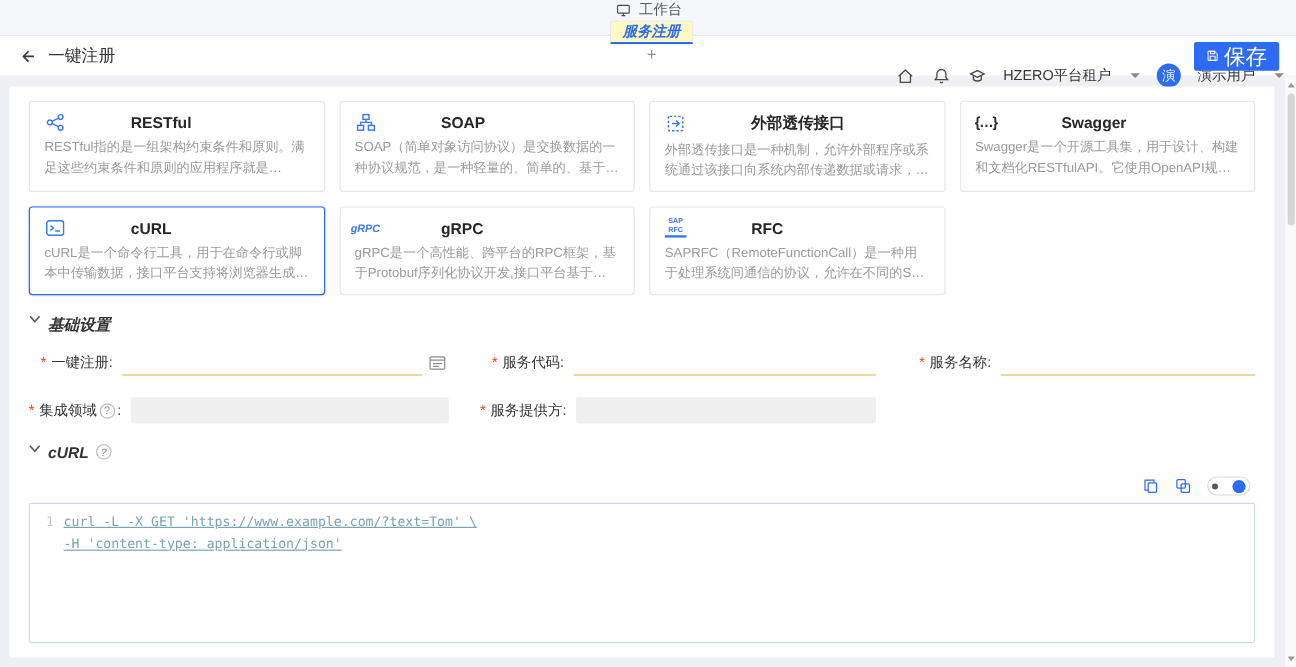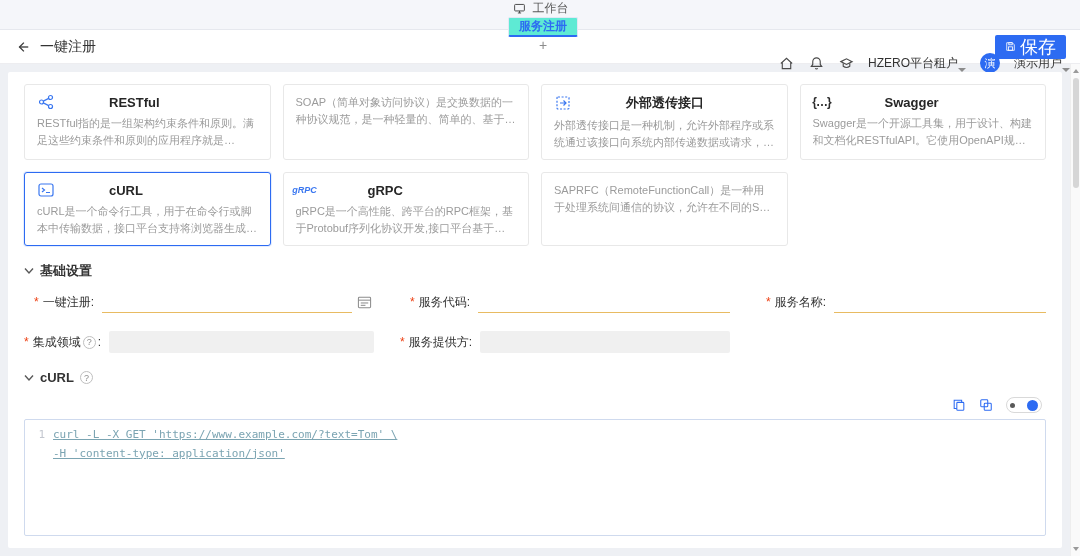--- a/index.html
+++ b/index.html
@@ -2,26 +2,26 @@
 <html><head>
 <meta charset="utf-8">
 <style>
   * { box-sizing: border-box; margin: 0; padding: 0; }
   html,body { width:1080px; height:556px; overflow:hidden; }
   body { font-family:"Liberation Sans","DejaVu Sans",sans-serif; background:#eef0f4; position:relative; font-size:12px; color:#333; }
 
   
   .topbar { height:30px; background:#f5f6fa; border-bottom:1px solid #e6e8ee; display:flex; align-items:center; padding:0 10px;flex-direction:column; }
   .tab { display:flex; align-items:center; gap:5px; height:24px; padding:0 10px; font-size:12px; color:#595959; cursor:pointer; border-radius:2px; }
-  .tab.active { background:#5eead4; color:#2d6bf2; border:1px solid #e2e8f5; border-bottom:2px solid #2d6bf2; font-weight:bold; margin-left:6px; }
+  .tab.active { background:#fef9c3; color:#2d6bf2; border:1px solid #e2e8f5; border-bottom:2px solid #2d6bf2; font-weight:bold; margin-left:6px;font-style:italic; }
   .tab-add { width:20px; height:20px; margin-left:6px; display:flex; align-items:center; justify-content:center; color:#8c8c8c; font-size:14px; cursor:pointer; }
   .topbar-right { margin-left:auto; display:flex; align-items:center; gap:14px; }
   .tb-icon { width:16px; height:16px; display:flex; align-items:center; justify-content:center; cursor:pointer; }
   .tb-icon svg { stroke:#4a4a4a; fill:none; stroke-width:1.2; }
-  .tb-text { display:flex; align-items:flex-end; gap:0; cursor:pointer; color:#333; }
+  .tb-text { display:flex; align-items:center; gap:16px; cursor:pointer; color:#333; }
   .caret { width:0; height:0; border-left:4px solid transparent; border-right:4px solid transparent; border-top:4px solid #8c8c8c; }
   .avatar { width:20px; height:20px; border-radius:50%; background:#2d6bf2; color:#fff; font-size:11px; display:flex; align-items:center; justify-content:center; cursor:pointer; }
 
   
   .pageheader { height:34px; background:#fff; border-bottom:1px solid #ededf0; display:flex; align-items:center; padding:0 14px; }
   .back { width:18px; height:18px; display:flex; align-items:center; justify-content:center; cursor:pointer; margin-right:8px; }
   .back svg { stroke:#3a3a3a; fill:none; stroke-width:1.5; }
   .page-title { font-size:14px; color:#333; }
   .save-btn { margin-left:auto; background:#2d6bf2; color:#fff; border:none; border-radius:2px; height:24px; padding:0 10px; font-size:18px; display:flex; align-items:center; gap:4px; cursor:pointer; }
   .save-btn svg { stroke:#fff; fill:none; stroke-width:1.2; }
@@ -37,21 +37,21 @@
   .card-head { display:flex; align-items:center; gap:7px; margin-bottom:5px; }
   .card-title { font-size:13px; font-weight:bold; color:#262626;margin-left:47px; }
   .card-desc { font-size:11px; color:#9b9b9b; line-height:1.5; display:-webkit-box; -webkit-line-clamp:2; -webkit-box-orient:vertical; overflow:hidden; }
   .cicon { width:18px; height:16px; display:flex; align-items:center; justify-content:center; flex:none; }
   .cicon svg { stroke:#3a77f0; fill:none; stroke-width:1.2; }
   .icon-braces { font-size:12px; font-weight:bold; color:#2b2b2b; letter-spacing:-1px; }
   .icon-grpc { font-size:9px; font-weight:bold; font-style:italic; color:#3a77f0; }
   .icon-rfc { font-size:6px; font-weight:bold; color:#3a77f0; line-height:1.1; white-space:pre-line; text-align:center; border-bottom:2px solid #3a77f0; }
 
   
-  .section-head { display:flex; align-items:center; gap:6px; margin:16px 0 10px; font-size:13px; font-weight:bold; color:#333; }
+  .section-head { display:flex; align-items:flex-start; gap:6px; margin:16px 0 10px; font-size:13px; font-weight:bold; color:#333;font-style:italic; }
   .section-head svg { stroke:#595959; fill:none; stroke-width:1.4; }
   .help { width:13px; height:13px; border:1px solid #bfbfbf; border-radius:50%; color:#8c8c8c; font-size:9px; font-weight:normal; display:inline-flex; align-items:center; justify-content:center; }
 
   
   .form-grid { display:grid; grid-template-columns:350px 330px 1fr; column-gap:26px; row-gap:16px; }
   .field { display:flex; align-items:center; min-height:24px; }
   .label { min-width:78px; text-align:right; padding-right:8px; white-space:nowrap; color:#333; display:inline-flex; justify-content:flex-end; align-items:center; gap:2px; }
   .star { color:#ed4014; margin-right:2px; }
   .input-wrap { flex:1; position:relative; display:flex; align-items:center; }
   .input-line { flex:1; border:none; outline:none; background:transparent; border-bottom:1px solid #e8bb62; height:22px; font-size:12px; padding:0 2px; }
@@ -164,20 +164,31 @@
                 <line x1="5.3" y1="7.1" x2="10.7" y2="4.4"></line>
                 <line x1="5.3" y1="8.9" x2="10.7" y2="11.6"></line>
               </svg>
           </span>
           <span class="card-title">RESTful</span>
         </div>
         <div class="card-desc">RESTful指的是一组架构约束条件和原则。满足这些约束条件和原则的应用程序就是RESTful。其特点包括：1、每一...</div>
       </div>
 
       <div class="card">
+        <div class="card-head">
+          <span class="cicon">
+            <svg width="16" height="16" viewBox="0 0 16 16">
+                <rect x="5.5" y="1.5" width="5" height="4"></rect>
+                <rect x="1" y="10.5" width="5" height="4"></rect>
+                <rect x="10" y="10.5" width="5" height="4"></rect>
+                <path d="M8 5.5V8M3.5 10.5V8h9v2.5"></path>
+              </svg>
+          </span>
+          <span class="card-title">SOAP</span>
+        </div>
         <div class="card-desc">SOAP（简单对象访问协议）是交换数据的一种协议规范，是一种轻量的、简单的、基于XML（标准通用标记语言下...</div>
       </div>
 
       <div class="card">
         <div class="card-head">
           <span class="cicon">
             <svg width="16" height="16" viewBox="0 0 16 16">
                 <rect x="2" y="2" width="12" height="12" rx="1" stroke-dasharray="2 1.6"></rect>
                 <path d="M5 8h5.5M8.5 5.5L11 8l-2.5 2.5"></path>
               </svg>
@@ -211,20 +222,25 @@
 
       <div class="card">
         <div class="card-head">
           <span class="cicon icon-grpc">gRPC</span>
           <span class="card-title">gRPC</span>
         </div>
         <div class="card-desc">gRPC是一个高性能、跨平台的RPC框架，基于Protobuf序列化协议开发,接口平台基于反射机制获取gRPC服务端的...</div>
       </div>
 
       <div class="card">
+        <div class="card-head">
+          <span class="cicon icon-rfc">SAP
+RFC</span>
+          <span class="card-title">RFC</span>
+        </div>
         <div class="card-desc">SAPRFC（RemoteFunctionCall）是一种用于处理系统间通信的协议，允许在不同的SAP系统之间以及SAP与外部...</div>
       </div>
 
     </div>
 
     <div class="section-head">
       <svg width="10" height="8" viewBox="0 0 10 8">
           <polyline points="1,1.5 5,6 9,1.5"></polyline>
         </svg>
       <span>基础设置</span>

